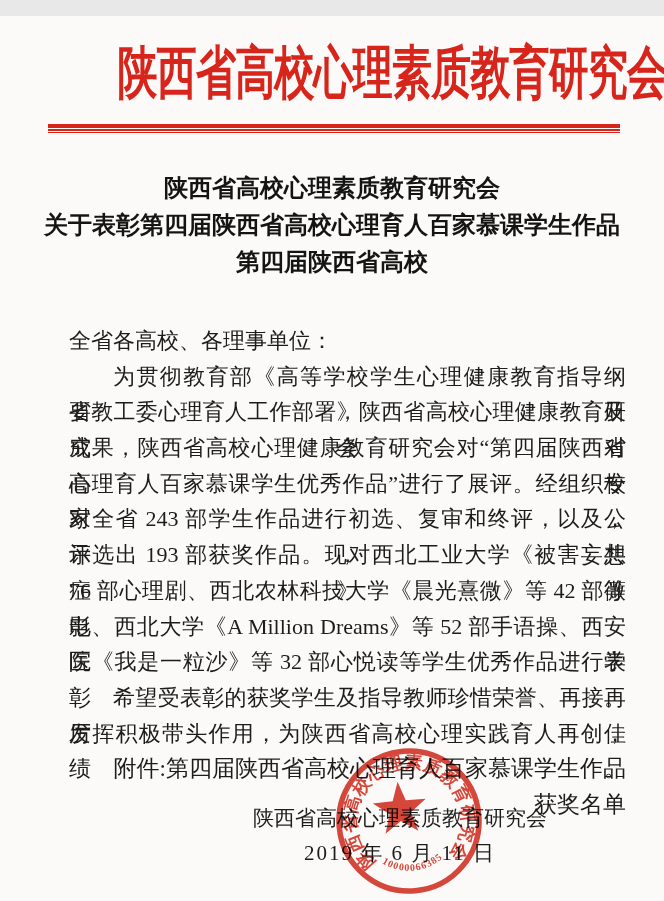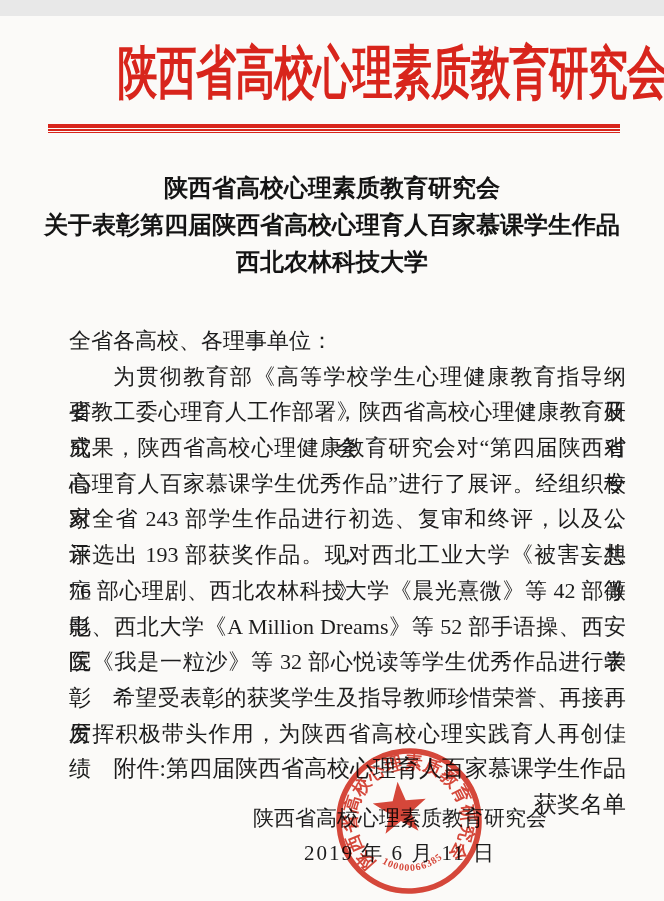--- a/index.html
+++ b/index.html
@@ -71,21 +71,21 @@
 <div class="page">
 
   <div class="masthead">
     <span class="masthead-text">陕西省高校心理素质教育研究会</span>
   </div>
   <div class="rule"></div>
 
   <div class="doc-title">
     <div>陕西省高校心理素质教育研究会</div>
     <div>关于表彰第四届陕西省高校心理育人百家慕课学生作品</div>
-    <div>西北农林科技大学</div>
+    <div>第四届陕西省高校</div>
   </div>
 
   <div class="body-text">
     <div class="line">全省各高校、各理事单位：</div>
     <div class="line fill indent">为贯彻教育部《高等学校学生心理健康教育指导纲要》及</div>
     <div class="line fill">省教工委心理育人工作部署，陕西省高校心理健康教育研究会对</div>
     <div class="line fill">成果，陕西省高校心理健康教育研究会对“第四届陕西省高校</div>
     <div class="line fill">心理育人百家慕课学生优秀作品”进行了展评。经组织专家，</div>
     <div class="line fill">对全省 243 部学生作品进行初选、复审和终评，以及公示，共</div>
     <div class="line fill">评选出 193 部获奖作品。现对西北工业大学《被害妄想症》等</div>

